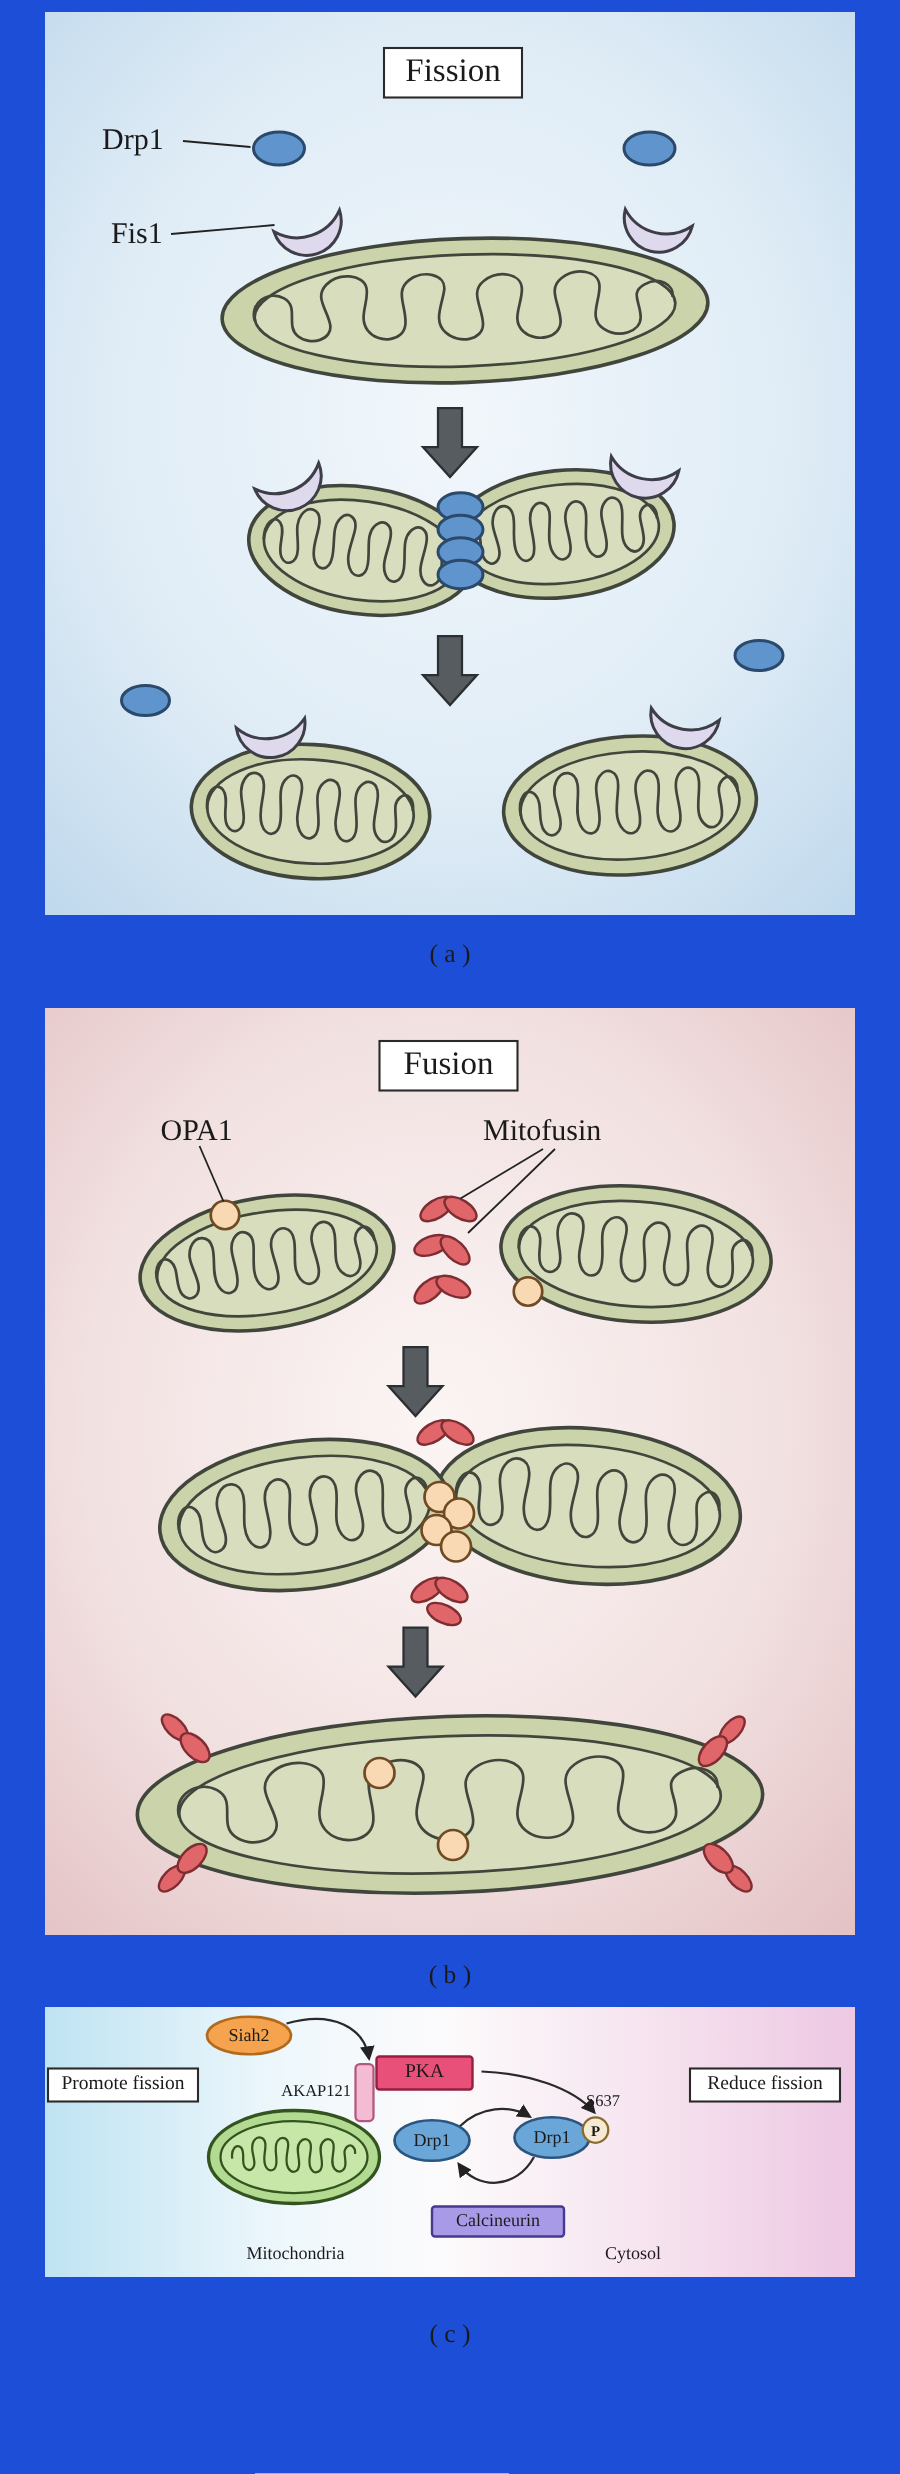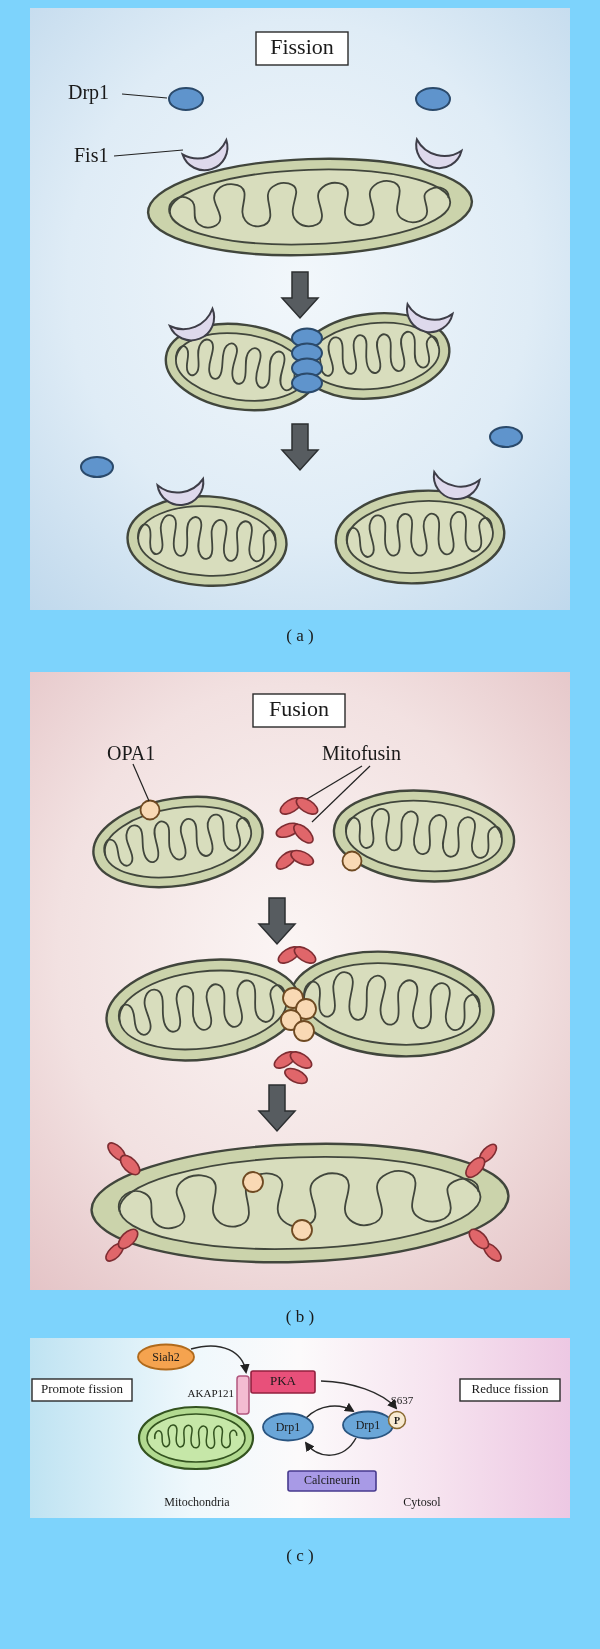--- a/index.html
+++ b/index.html
@@ -1,16 +1,16 @@
 <!DOCTYPE html>
 <html><head>
 <meta charset="utf-8">
 <style>
   html,body{margin:0;padding:0;background:#ffffff;}
-  .page{position:relative;width:600px;height:1649px;background:#7dd3fc;overflow:hidden;}
+  .page{position:relative;width:600px;height:1649px;background:#1d4ed8;overflow:hidden;}
   svg{position:absolute;left:0;top:0;}
   text{font-family:"Liberation Serif","DejaVu Serif",serif;fill:#1a1a1a;}
   .t-title{font-size:22px;}
   .t-label{font-size:20px;}
   .t-caption{font-size:17px;}
   .t-s13{font-size:13px;}
   .t-s12{font-size:12px;}
   .t-s11{font-size:11px;}
   .t-s10{font-size:10px;font-weight:bold;}
   .drp1{fill:#5f94cc;stroke:#2b4a6b;stroke-width:2;}

